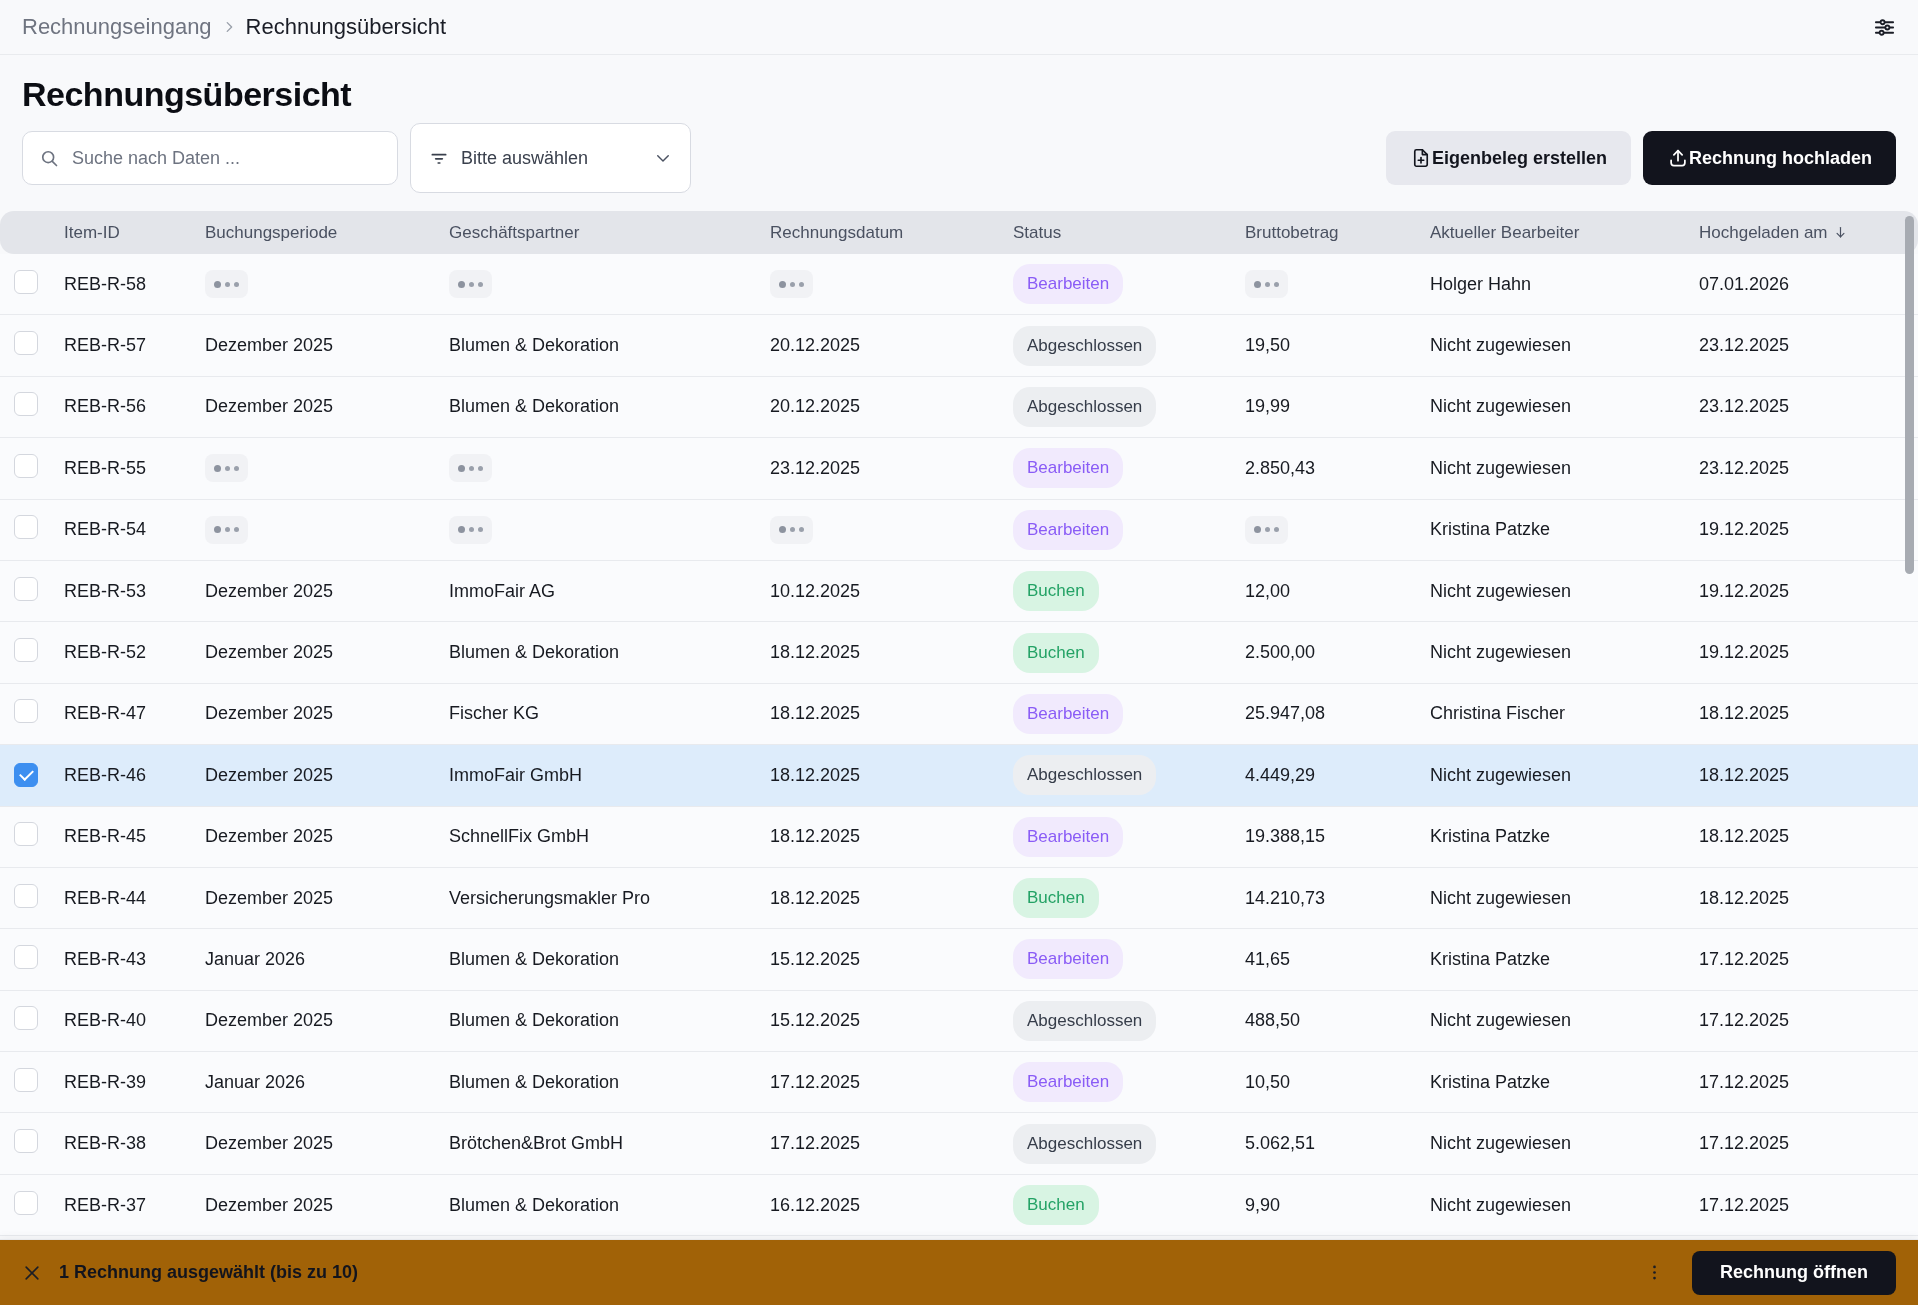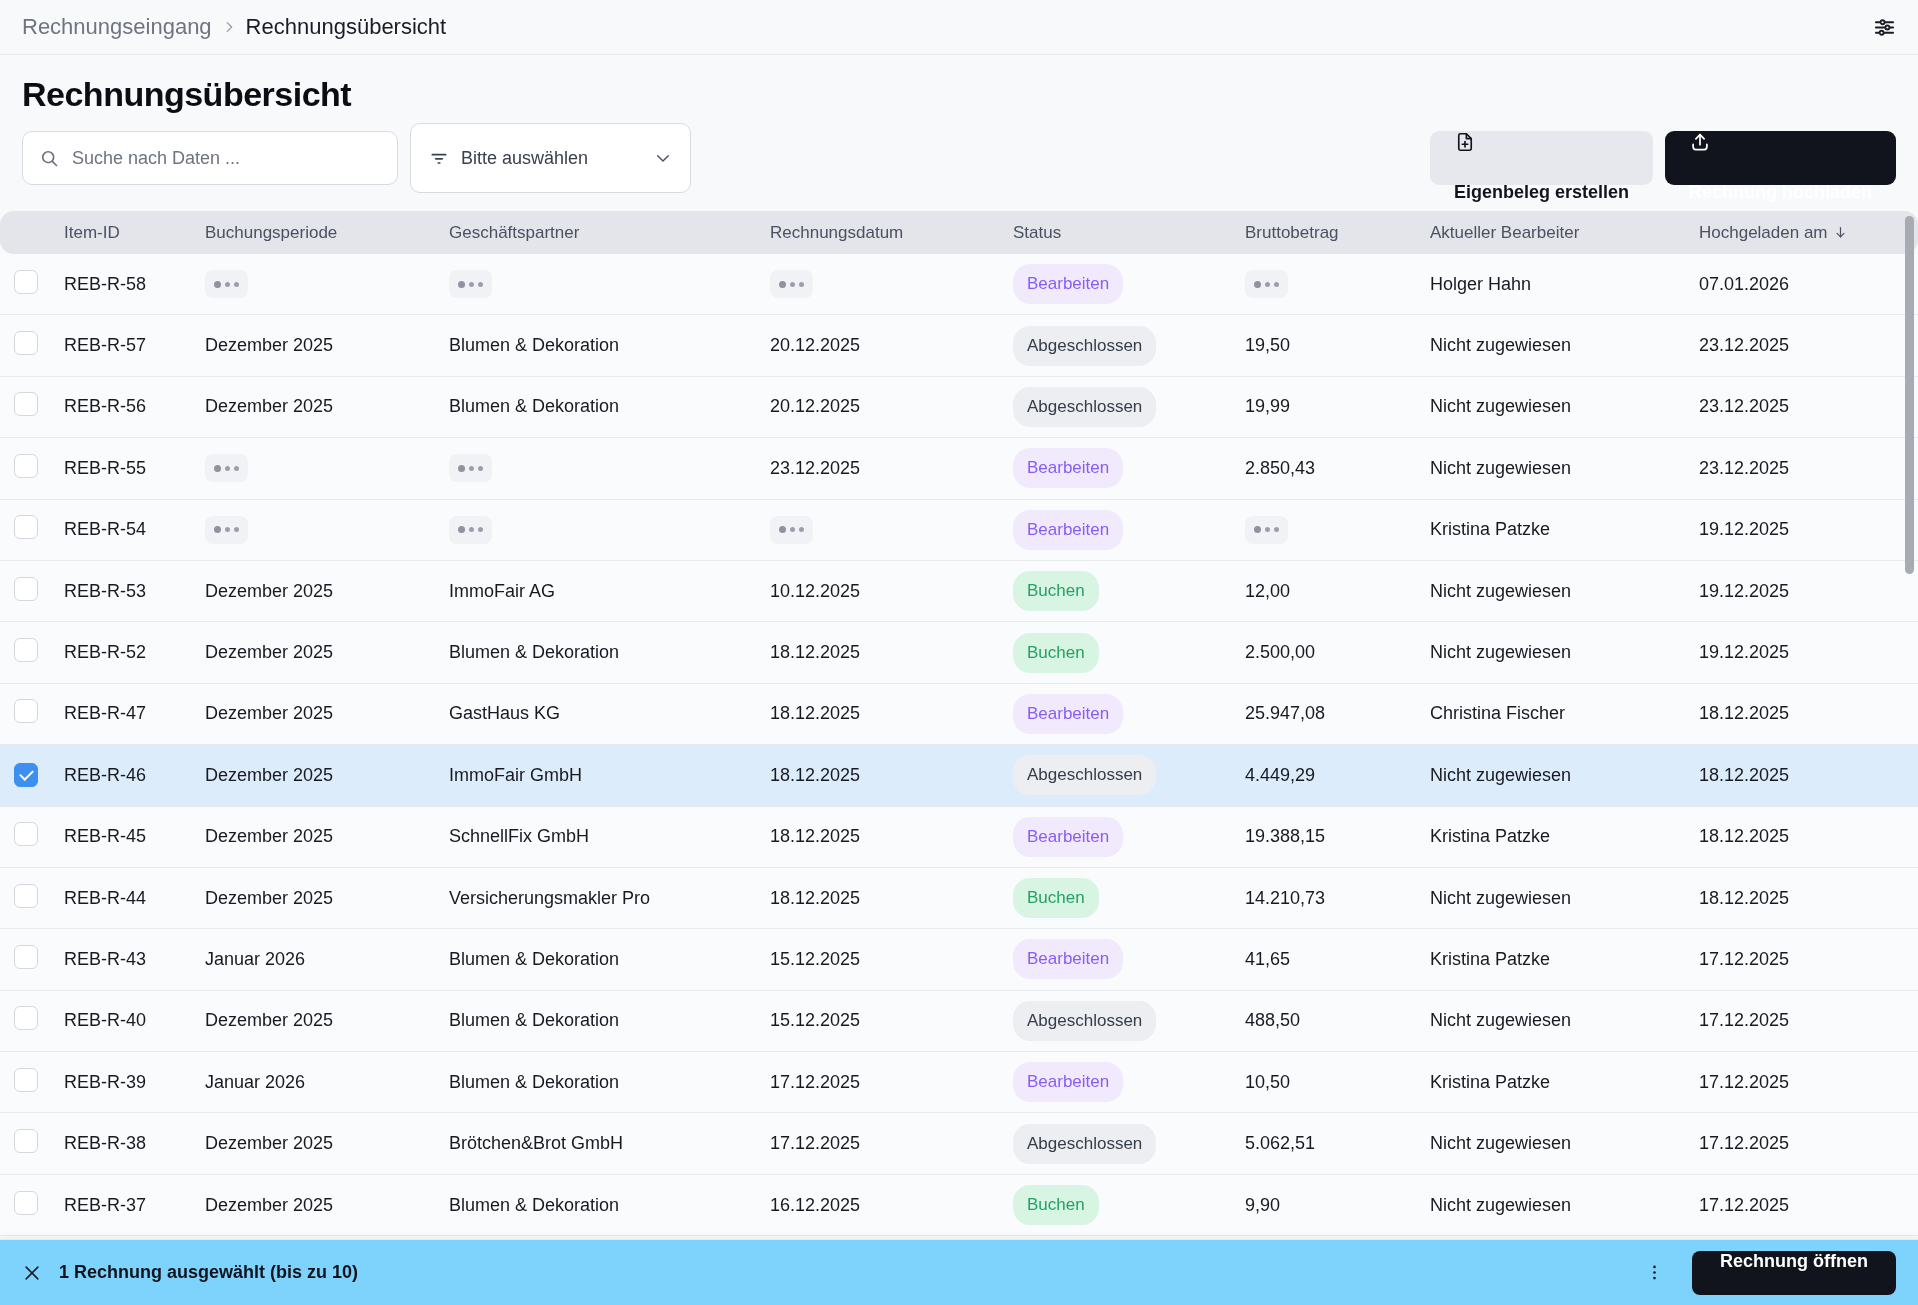--- a/index.html
+++ b/index.html
@@ -35,22 +35,22 @@
   }
   .search input::placeholder { color:#6d7380; }
   .select {
     margin-left:12px; width:281px; height:70px; background:#ffffff; border:1px solid #d8dbe2;
     border-radius:10px; display:flex; align-items:center; padding:0 18px; gap:12px;
     font-size:18px; color:#3a404d; cursor:pointer; font-family:inherit;
   }
   .select .chev { margin-left:auto; color:#4a5161; display:flex; }
   .controls .spacer { flex:1; }
   .btn {
-    height:54px; border:none; border-radius:9px; display:flex; gap:29px;
-    padding:0 24px; font-size:18px; font-weight:600; cursor:pointer; font-family:inherit;flex-direction:column;
+    height:54px; border:none; border-radius:9px; display:flex; align-items:center; gap:0;
+    padding:0 24px; font-size:18px; font-weight:600; cursor:pointer; font-family:inherit;
   }
   .btn-light { background:#e7e8ee; color:#12141d; }
   .btn-dark  { background:var(--primary,#12141d); color:#ffffff; }
   .btn + .btn { margin-left:12px; }
 
   
   .grid-cols {
     display:grid;
     grid-template-columns:64px 141px 244px 321px 243px 232px 185px 269px 1fr;
     align-items:center;
@@ -89,21 +89,21 @@
   .skeleton i:first-child { width:7px; height:7px; background:#8d939f; }
 
   
   .scrollbar-thumb {
     position:absolute; right:4px; top:216px; width:9px; height:358px;
     background:#a7abb2; border-radius:5px; z-index:5; cursor:pointer;
   }
 
   
   .selectionbar {
-    flex:0 0 66px; background:#7dd3fc; border-top:1px solid #e7e9ed;
+    flex:0 0 66px; background:#a16207; border-top:1px solid #e7e9ed;
     box-shadow:0 -3px 8px rgba(20,22,30,0.04);
     display:flex; align-items:center; padding:0 22px; gap:17px; z-index:10;
   }
   .selectionbar .label { font-size:18px; font-weight:700; color:#12141d; }
   .selectionbar .right { margin-left:auto; display:flex; align-items:center; gap:28px; }
   .btn-open { height:44px; border-radius:8px; padding:0 28px; }
 </style>
 </head>
 <body>
 
@@ -320,21 +320,21 @@
     <div class="td">18.12.2025</div>
     <div class="td"><span class="badge" style="background: rgb(216, 244, 227); color: rgb(35, 162, 101);">Buchen</span></div>
     <div class="td">2.500,00</div>
     <div class="td">Nicht zugewiesen</div>
     <div class="td">19.12.2025</div>
   </div>
       <div class="tr grid-cols">
     <div class="td td-check"><span class="checkbox"></span></div>
     <div class="td">REB-R-47</div>
     <div class="td">Dezember 2025</div>
-    <div class="td">GastHaus KG</div>
+    <div class="td">Fischer KG</div>
     <div class="td">18.12.2025</div>
     <div class="td"><span class="badge" style="background: rgb(241, 234, 253); color: rgb(138, 92, 246);">Bearbeiten</span></div>
     <div class="td">25.947,08</div>
     <div class="td">Christina Fischer</div>
     <div class="td">18.12.2025</div>
   </div>
       <div class="tr grid-cols selected">
     <div class="td td-check"><span class="checkbox checked"></span></div>
     <div class="td">REB-R-46</div>
     <div class="td">Dezember 2025</div>

